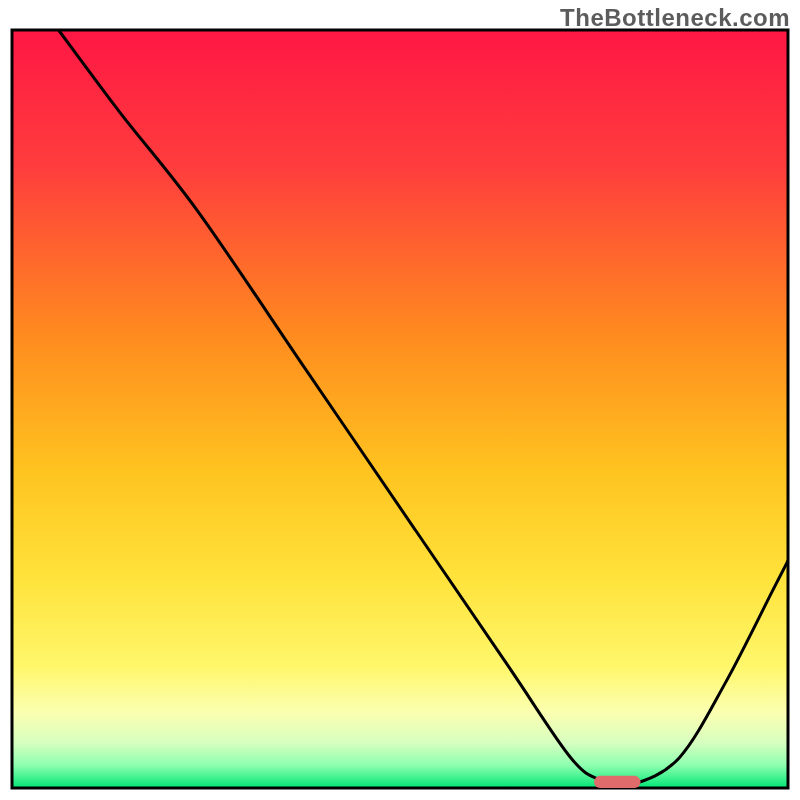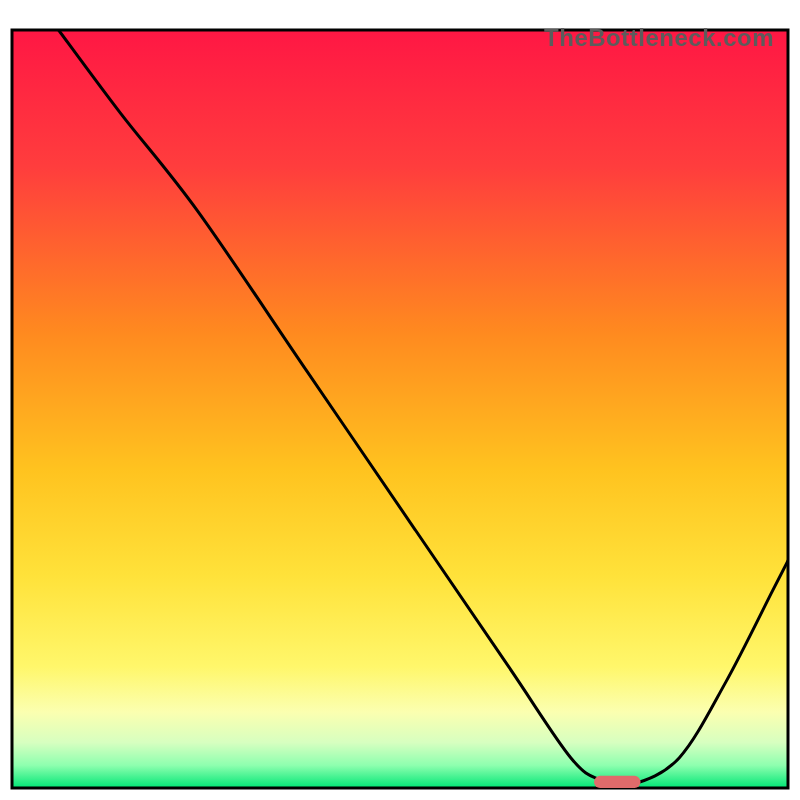--- a/index.html
+++ b/index.html
@@ -12,27 +12,26 @@
     background: #fff;
   }
   .wrap {
     position: relative;
     width: 800px;
     height: 800px;
   }
   .watermark {
     position: absolute;
     top: 4px;
-    right: 26px;
+    right: 10px;
     font-size: 24px;
     font-weight: 600;
     color: #5c5c5c;
     letter-spacing: 0.5px;
     z-index: 20;
-    margin-top: 20px;
   }
   svg.chart {
     position: absolute;
     top: 0;
     left: 0;
     width: 800px;
     height: 800px;
     z-index: 2;
   }
   .plot-border {

